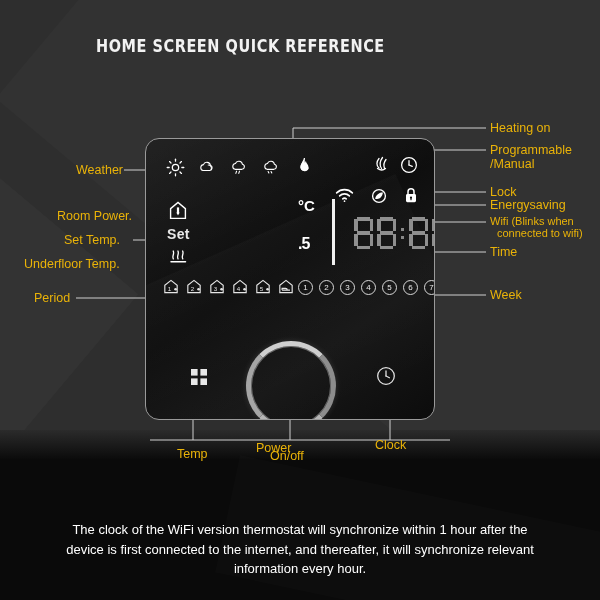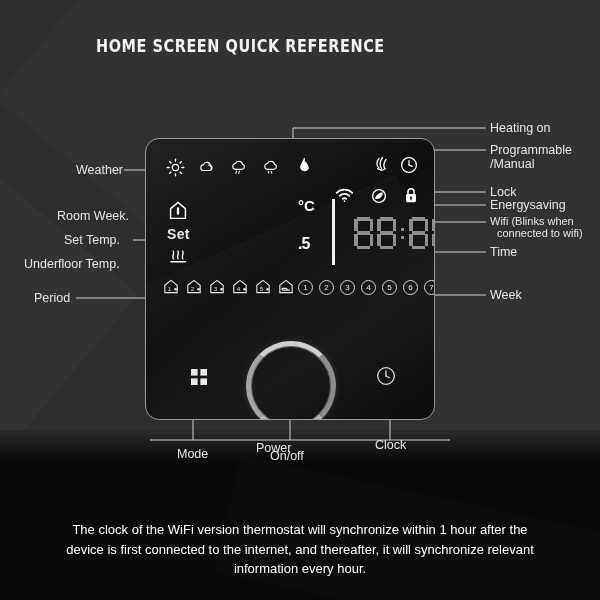--- a/index.html
+++ b/index.html
@@ -73,21 +73,21 @@
         border-color:#cfcfcf #8d8d8d #b5b5b5 #a5a5a5;
         box-shadow:0 0 0 1px rgba(255,255,255,0.35) inset, 0 0 6px rgba(255,255,255,0.12);
         background:transparent;}
   #modebtn{position:absolute;left:44px;top:57px;}
   #clockbtn{position:absolute;right:40px;top:55px;}
 
   
   svg#leads{position:absolute;inset:0;width:600px;height:600px;pointer-events:none;}
 
   
-  .lbl{position:absolute;font-size:12.5px;color:#e5e5e5;white-space:nowrap;line-height:1.25;}
+  .lbl{position:absolute;font-size:12.5px;color:#eab308;white-space:nowrap;line-height:1.25;}
   .lbl.small{font-size:11px;}
 
   #footer{position:absolute;left:0;right:0;top:520px;text-align:center;
           font-size:13px;line-height:1.5;color:#ffffff;padding:0 55px;box-sizing:border-box;}
 
   .seg{position:relative;width:34px;height:58px;}
   .seg span{position:absolute;background:#ffffff;}
   .segsm{position:relative;width:19px;height:32px;}
   .segsm span{position:absolute;background:#8f8f8f;}
   .segsm .t{left:3px;top:0;width:13px;height:3.5px;}
@@ -137,36 +137,36 @@
     <line x1="152" y1="312" x2="288" y2="358"></line>
     <line x1="428" y1="312" x2="292" y2="358"></line>
     <line x1="193" y1="383" x2="193" y2="440"></line>
     <line x1="290" y1="405" x2="290" y2="440"></line>
     <line x1="390" y1="383" x2="390" y2="440"></line>
     <line x1="150" y1="440" x2="450" y2="440"></line>
   </g>
 </svg>
 
 <div class="lbl" style="left:76px;top:163px;">Weather</div>
-<div class="lbl" style="left:57px;top:209px;">Room Week.</div>
+<div class="lbl" style="left:57px;top:209px;">Room Power.</div>
 <div class="lbl" style="left:64px;top:233px;">Set  Temp.</div>
 <div class="lbl" style="left:24px;top:257px;">Underfloor Temp.</div>
 <div class="lbl" style="left:34px;top:291px;">Period</div>
 
 <div class="lbl" style="left:490px;top:121px;">Heating on</div>
 <div class="lbl" style="left:490px;top:143px;">Programmable</div>
 <div class="lbl" style="left:490px;top:157px;">/Manual</div>
 <div class="lbl" style="left:490px;top:185px;">Lock</div>
 <div class="lbl" style="left:490px;top:198px;">Energysaving</div>
 <div class="lbl small" style="left:490px;top:215px;">Wifi  (Blinks when</div>
 <div class="lbl small" style="left:497px;top:227px;">connected to wifi)</div>
 <div class="lbl" style="left:490px;top:245px;">Time</div>
 <div class="lbl" style="left:490px;top:288px;text-align:right;">Week</div>
 
-<div class="lbl" style="left:177px;top:447px;">Mode</div>
+<div class="lbl" style="left:177px;top:447px;">Temp</div>
 <div class="lbl" style="left:256px;top:441px;">Power</div>
 <div class="lbl" style="left:270px;top:449px;">On/off</div>
 <div class="lbl" style="left:375px;top:438px;">Clock</div>
 
 <div id="device">
   <div class="sheen"></div>
   <div class="sheen2"></div>
 
   <div id="lcd">
 

